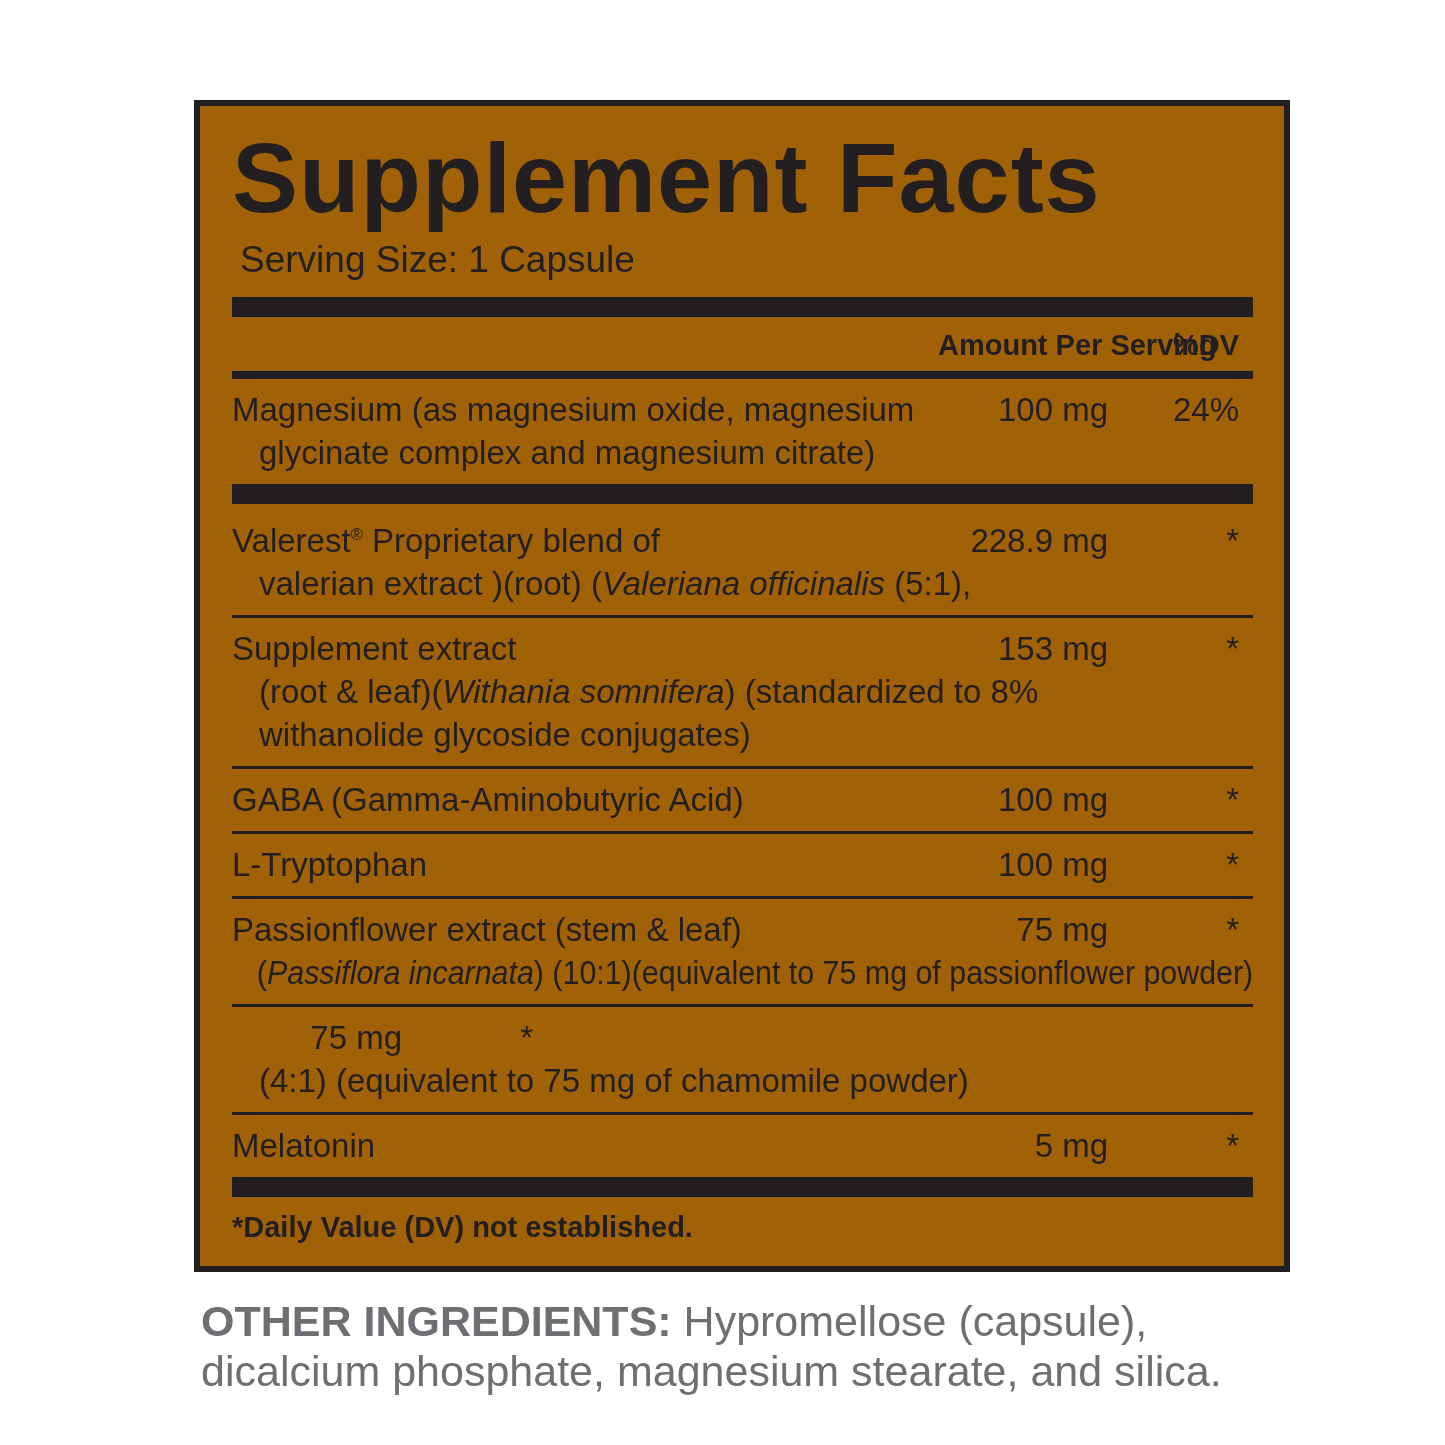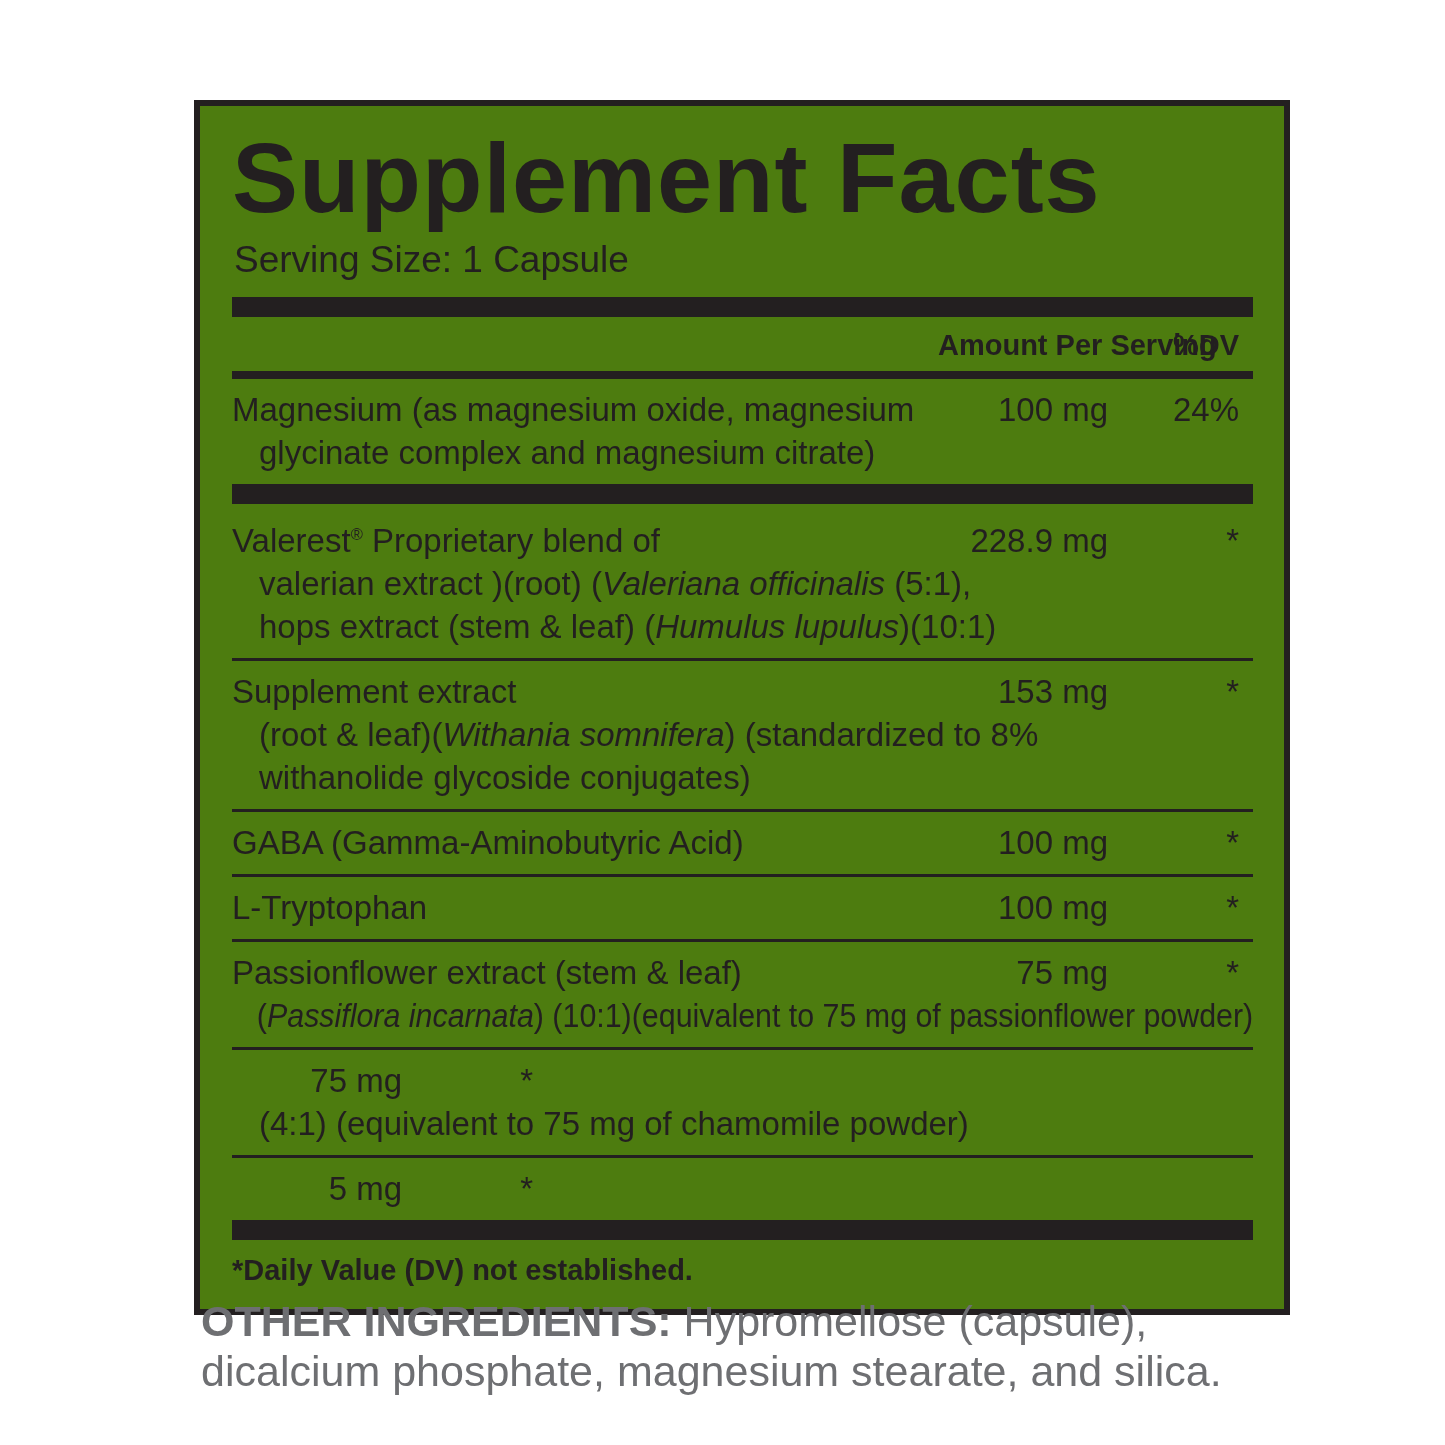--- a/index.html
+++ b/index.html
@@ -9,39 +9,39 @@
     color:#231f20;
     position:relative;
   }
 
   .facts-box {
     position:absolute;
     left:194px; top:100px;
     width:1096px;
     min-height:1153px;
     border:6px solid #231f20;
-    background:#4d7c0f;
+    background:#a16207;
     padding:20px 31px 12px 32px;
   }
 
   .panel-title {
     font-size:99px;
     font-weight:800;
     letter-spacing:1px;
     line-height:1.02;
     white-space:nowrap;
     margin-top:2px;
   }
 
   .serving-row {
     display:flex;
     justify-content:space-between;
     align-items:baseline;
     font-size:37px;
-    margin:10px 0 16px 2px;
+    margin:10px 0 16px 8px;
     white-space:nowrap;
   }
 
   .bar       { height:20px; background:#231f20; }
   .sep-med   { height:8px;  background:#231f20; }
   .sep-thin  { height:3px;  background:#231f20; }
 
   .header-row {
     display:flex;
     align-items:baseline;
@@ -117,21 +117,20 @@
         <div class="row-detail shrink"><span>glycinate complex and magnesium citrate)</span></div>
       </div>
       <div class="bar"></div>
       <div class="row">
         <div class="row-main">
           <span class="row-name shrink"><span>Valerest</span><span class="sup">®</span><span> Proprietary blend of</span></span>
           <span class="row-amount">228.9 mg</span>
           <span class="row-dv">*</span>
         </div>
         <div class="row-detail shrink"><span>valerian extract )(root) (</span><span class="it">Valeriana officinalis</span><span> (5:1),</span></div>
-        <div class="row-detail shrink"><span>hops extract (stem &amp; leaf) (</span><span class="it">Humulus lupulus</span><span>)(10:1)</span></div>
       </div>
       <div class="sep-thin"></div>
       <div class="row">
         <div class="row-main">
           <span class="row-name shrink"><span>Supplement extract</span></span>
           <span class="row-amount">153 mg</span>
           <span class="row-dv">*</span>
         </div>
         <div class="row-detail shrink"><span>(root &amp; leaf)(</span><span class="it">Withania somnifera</span><span>) (standardized to 8%</span></div>
         <div class="row-detail shrink"><span>withanolide glycoside conjugates)</span></div>
@@ -165,20 +164,21 @@
       <div class="row">
         <div class="row-main">
           <span class="row-amount">75 mg</span>
           <span class="row-dv">*</span>
         </div>
         <div class="row-detail shrink"><span>(4:1) (equivalent to 75 mg of chamomile powder)</span></div>
       </div>
       <div class="sep-thin"></div>
       <div class="row">
         <div class="row-main">
+          <span class="row-name shrink"><span>Melatonin</span></span>
           <span class="row-amount">5 mg</span>
           <span class="row-dv">*</span>
         </div>
       </div>
       <div class="bar"></div>
     </div>
 
   <div class="footnote">*Daily Value (DV) not established.</div>
 </div>
 

